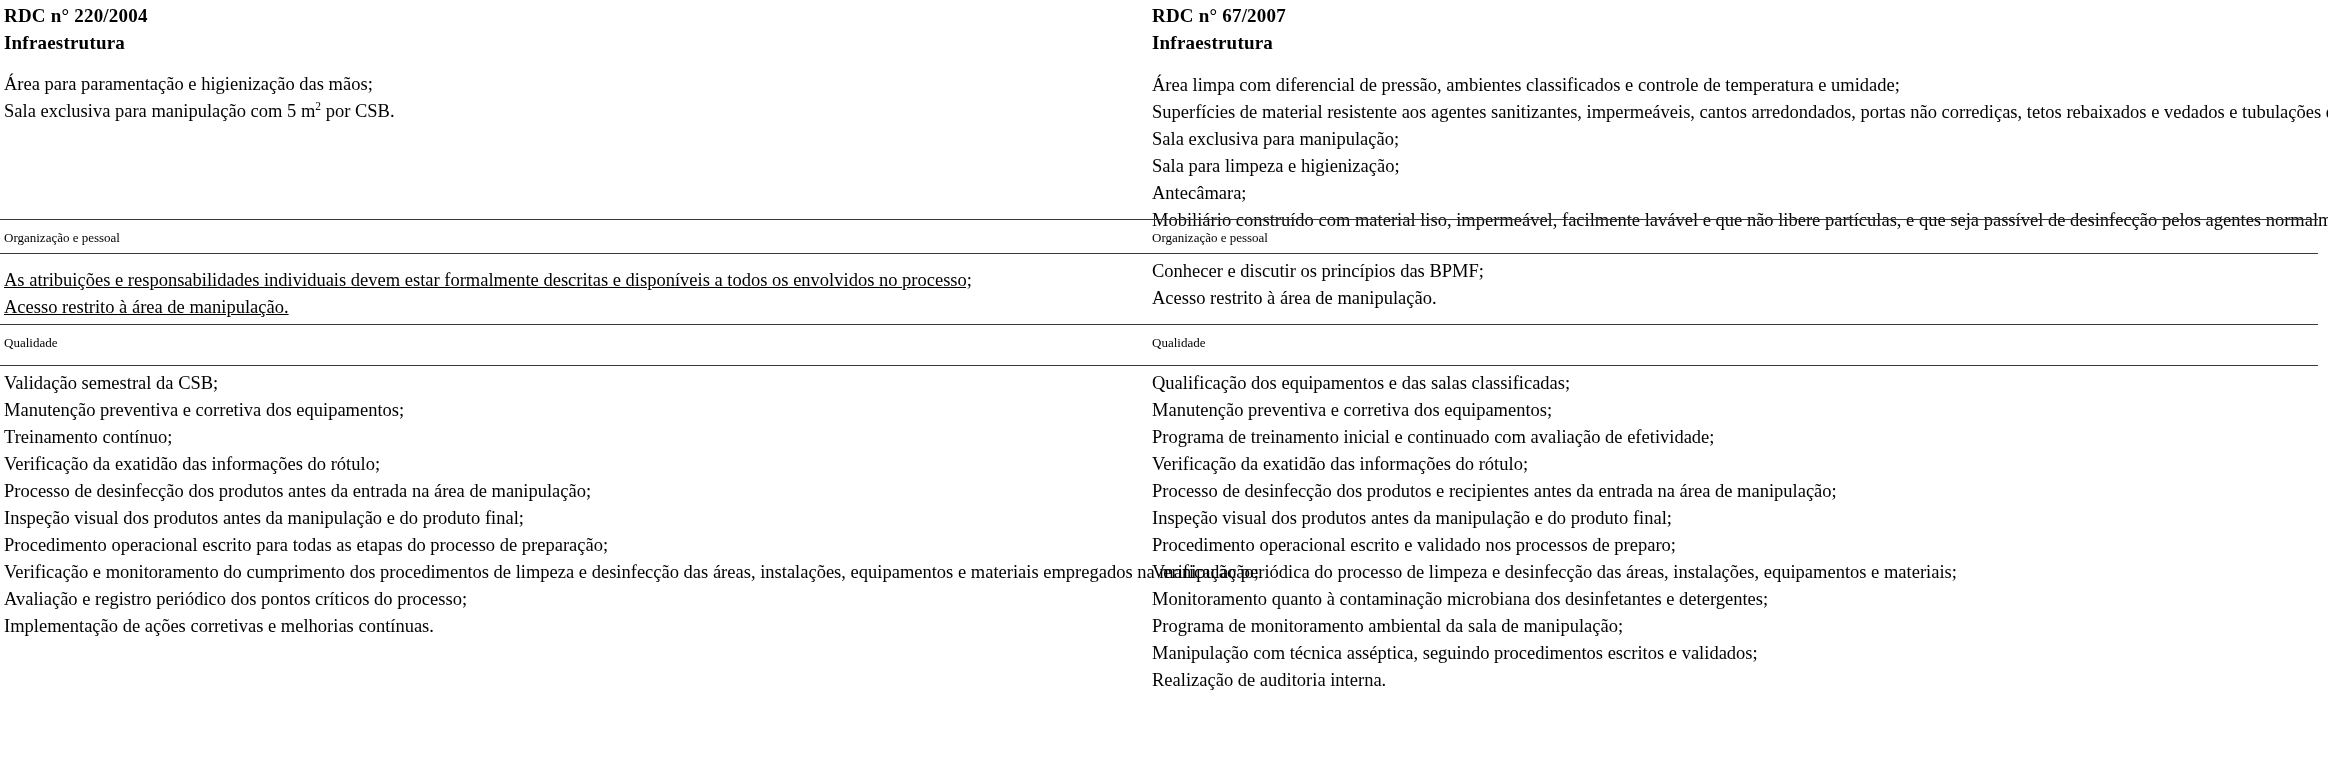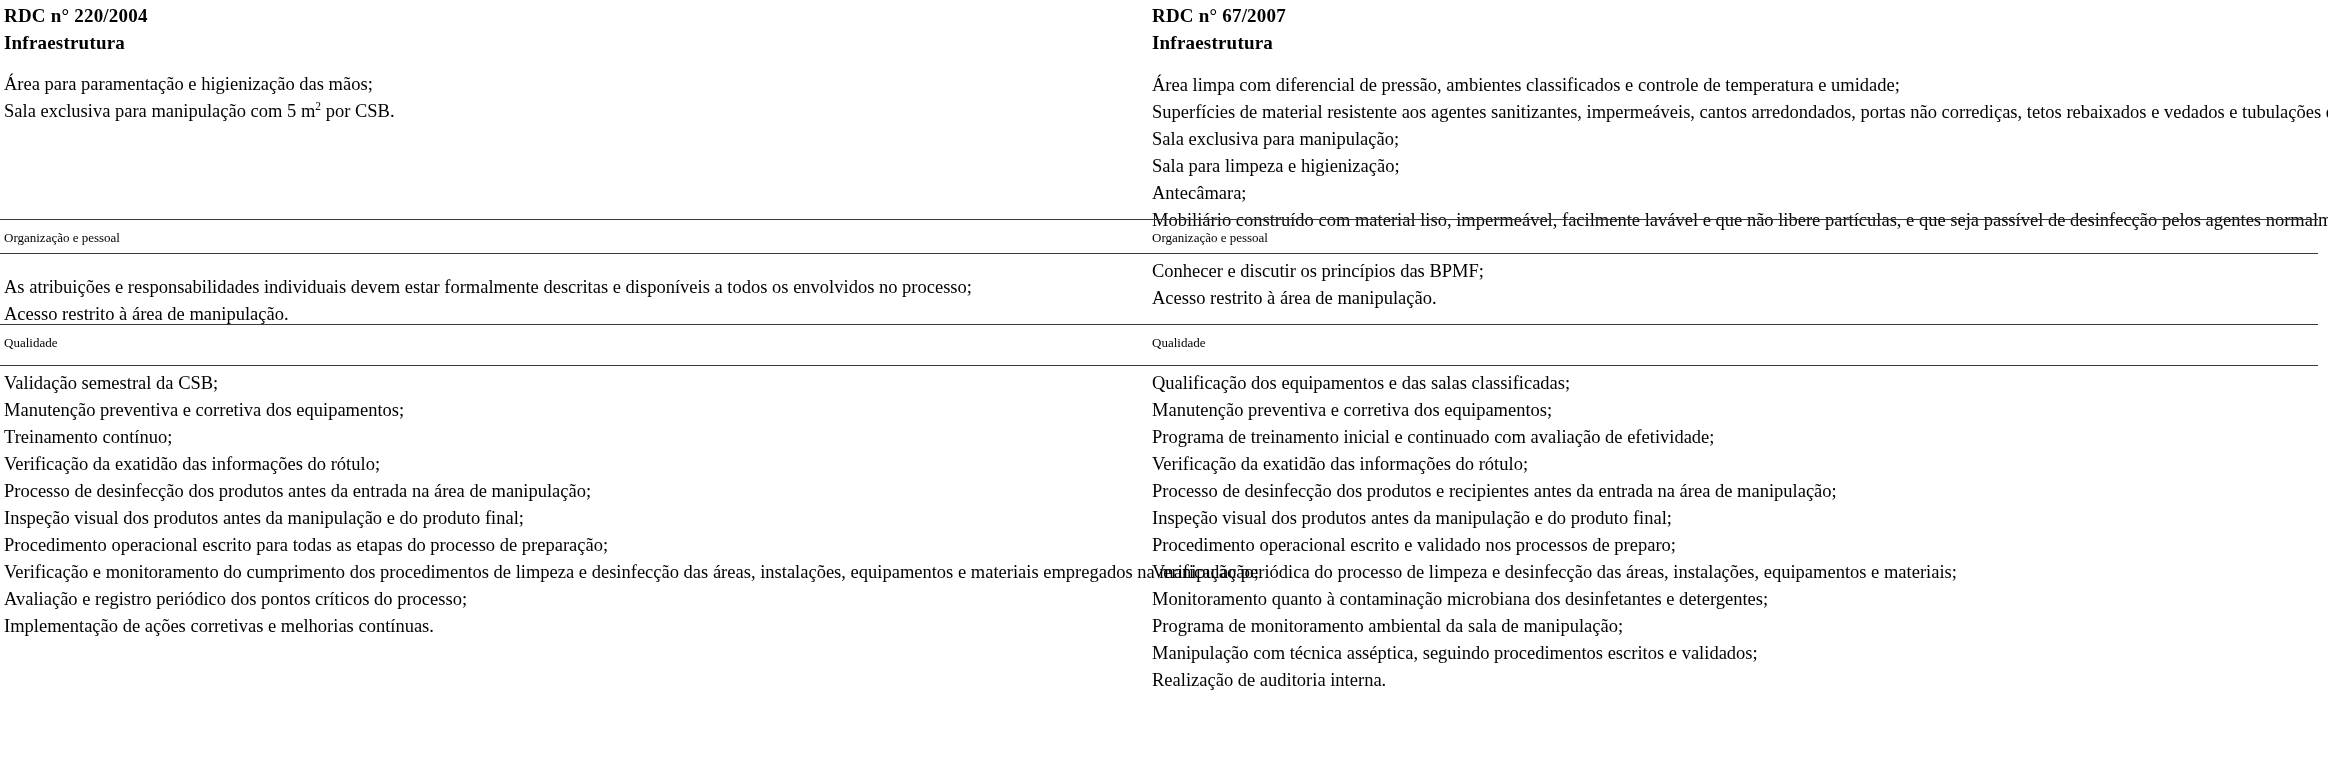--- a/index.html
+++ b/index.html
@@ -104,21 +104,21 @@
 
   <div class="col-left abs" style="top:224px;">
     <div class="section-label">Organização e pessoal</div>
   </div>
   <div class="col-right abs" style="top:224px;">
     <div class="section-label">Organização e pessoal</div>
   </div>
 
   <div class="rule" style="top:253px;"></div>
 
-  <div class="col-left abs" style="top:274px;">
+  <div class="col-left abs" style="top:267px;text-decoration:underline;">
     <div class="body-line">As atribuições e responsabilidades individuais devem estar formalmente descritas e disponíveis a todos os envolvidos no processo;</div>
     <div class="body-line">Acesso restrito à área de manipulação.</div>
   </div>
   <div class="col-right abs" style="top:258px;">
     <div class="body-line">Conhecer e discutir os princípios das BPMF;</div>
     <div class="body-line">Acesso restrito à área de manipulação.</div>
   </div>
 
   <div class="rule" style="top:324px;"></div>
 

